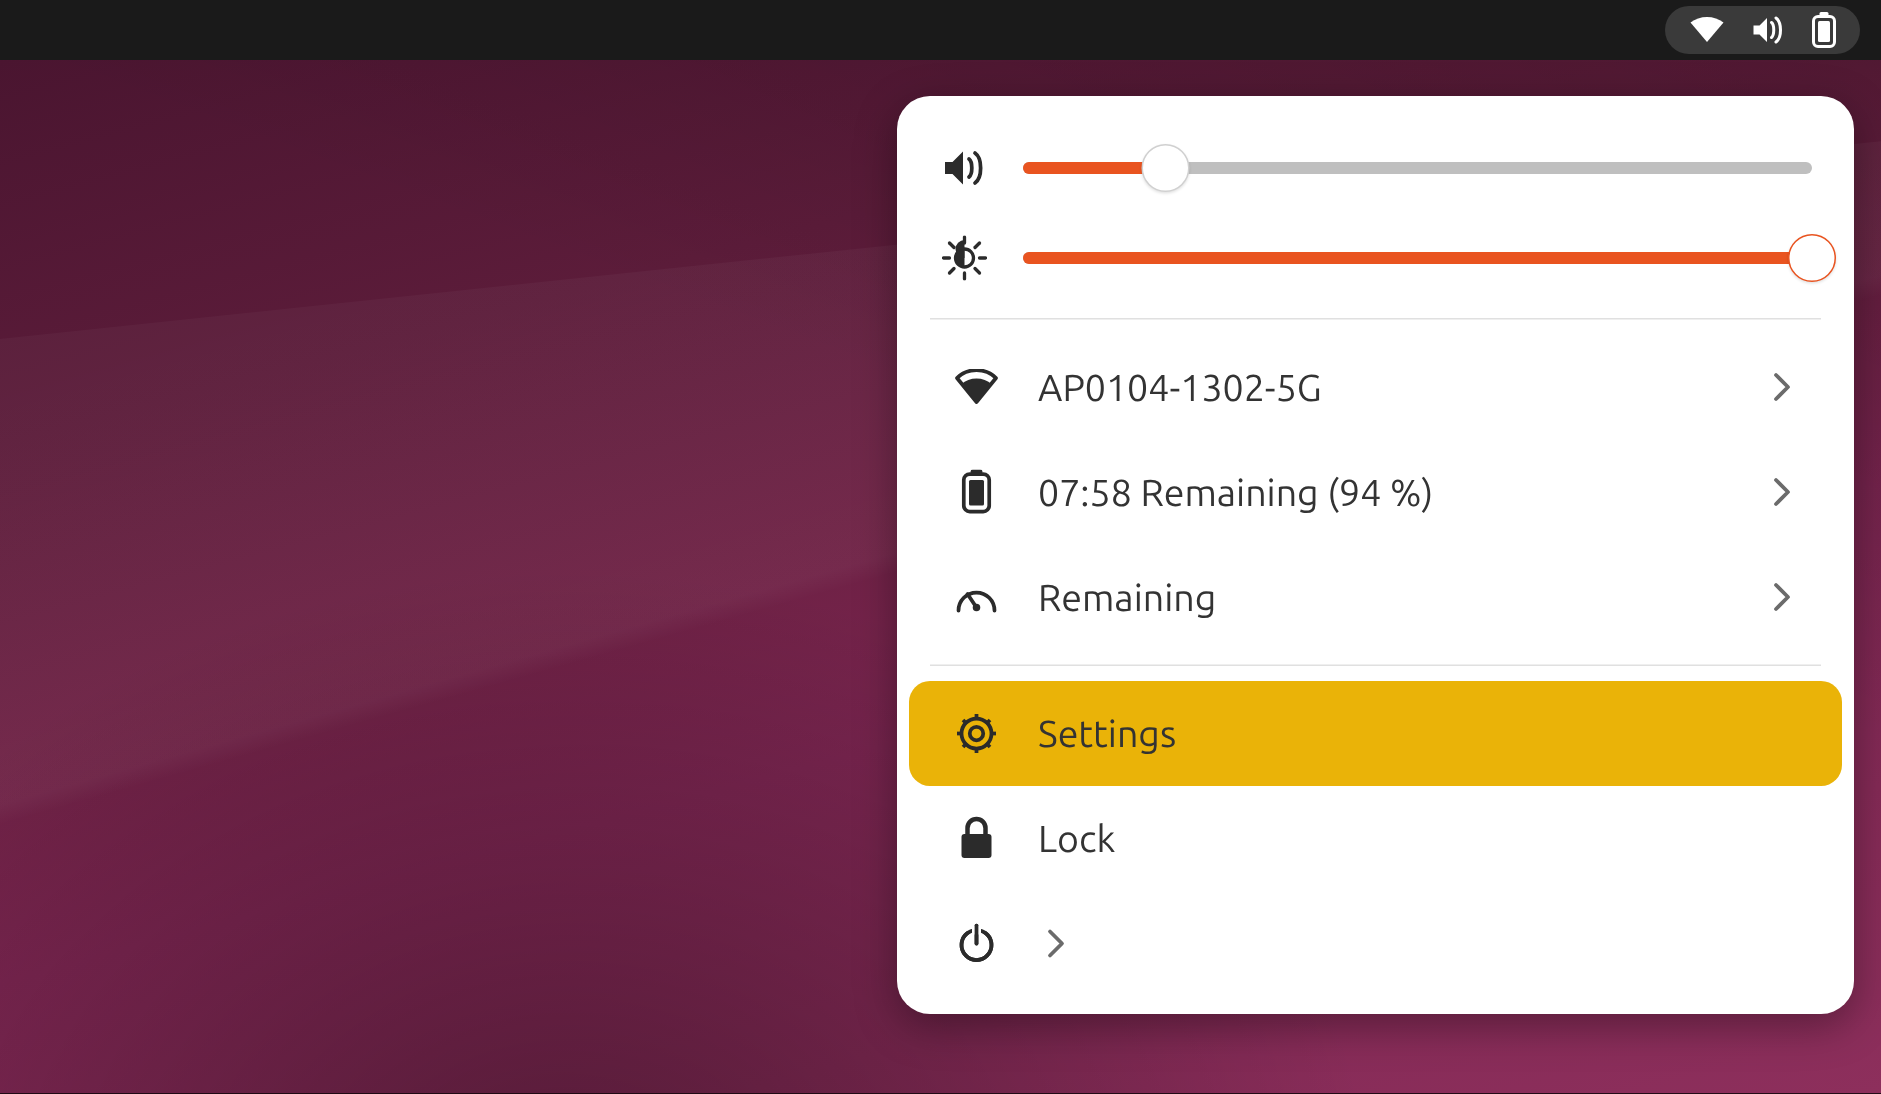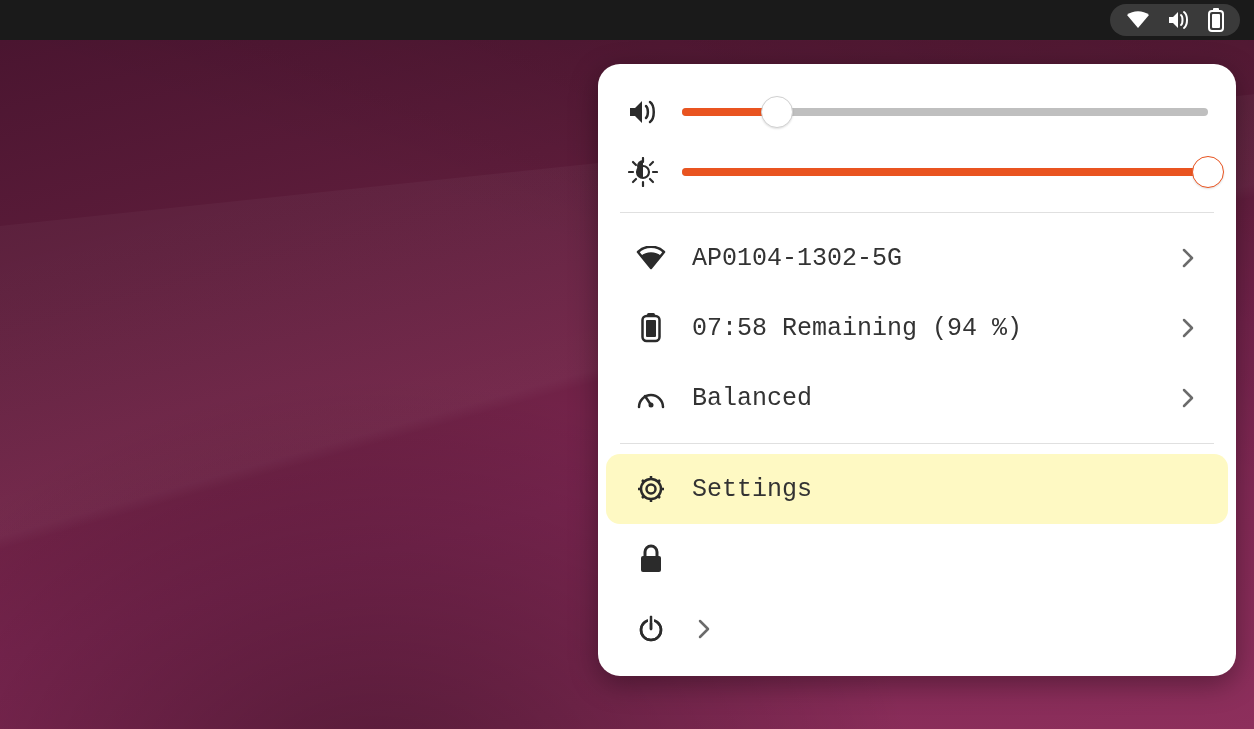--- a/index.html
+++ b/index.html
@@ -121,25 +121,25 @@
     align-items: center;
     padding: 0 28px;
     height: 70px;
     gap: 24px;
     font-size: 25px;
     color: #333;
     border-radius: 14px;
     margin: 0 8px;
   }
   .menu-item.hover {
-    background: #fef9c3;
+    background: #eab308;
     padding-left: 28px;
   }
   .menu-item .icon-slot { width: 34px; display: flex; justify-content: center; }
-  .menu-item .label { flex: 1; font-family: Liberation Mono, monospace; }
+  .menu-item .label { flex: 1; }
   .menu-item .chev { width: 24px; display: flex; justify-content: center; color: #6b6b6b; }
 </style>
 </head>
 <body>
 
 <div class="topbar">
   <div class="tray-pill">
     <span>
       <svg width="24" height="18" viewBox="0 0 24 18">
           <path d="M12 17 L1 4 C7 -1 17 -1 23 4 Z" fill="#fff"></path>
@@ -240,21 +240,21 @@
   </div>
 
   <div class="menu-item">
     <span class="icon-slot">
       <svg width="30" height="26" viewBox="0 0 30 26">
           <path d="M3 22a12 12 0 1 1 24 0" fill="none" stroke="#2b2b2b" stroke-width="2.5" stroke-linecap="round"></path>
           <circle cx="15" cy="20" r="2.5" fill="#2b2b2b"></circle>
           <line x1="15" y1="20" x2="9" y2="11" stroke="#2b2b2b" stroke-width="2.5" stroke-linecap="round"></line>
         </svg>
     </span>
-    <span class="label">Balanced</span>
+    <span class="label">Remaining</span>
     <span class="chev">
       <svg width="12" height="20" viewBox="0 0 12 20">
           <path d="M2 2l8 8-8 8" fill="none" stroke="#6b6b6b" stroke-width="2.5" stroke-linecap="round" stroke-linejoin="round"></path>
         </svg>
     </span>
   </div>
 
   <div class="divider"></div>
 
   <div class="menu-item hover">
@@ -277,20 +277,21 @@
     <span class="label">Settings</span>
   </div>
 
   <div class="menu-item">
     <span class="icon-slot">
       <svg width="26" height="30" viewBox="0 0 26 30">
           <rect x="3" y="12" width="20" height="16" rx="2" fill="#2b2b2b"></rect>
           <path d="M7 12 V8 a6 6 0 0 1 12 0 v4" fill="none" stroke="#2b2b2b" stroke-width="3"></path>
         </svg>
     </span>
+    <span class="label">Lock</span>
   </div>
 
   <div class="menu-item">
     <span class="icon-slot">
       <svg width="28" height="28" viewBox="0 0 28 28">
           <circle cx="14" cy="15" r="10" fill="none" stroke="#2b2b2b" stroke-width="2.5"></circle>
           <line x1="14" y1="2" x2="14" y2="14" stroke="#2b2b2b" stroke-width="2.5" stroke-linecap="round"></line>
           <rect x="11" y="2" width="6" height="6" fill="#fff"></rect>
           <line x1="14" y1="2" x2="14" y2="14" stroke="#2b2b2b" stroke-width="2.5" stroke-linecap="round"></line>
           <path d="M8 7 a10 10 0 1 0 12 0" fill="none" stroke="#2b2b2b" stroke-width="2.5" stroke-linecap="round"></path>

